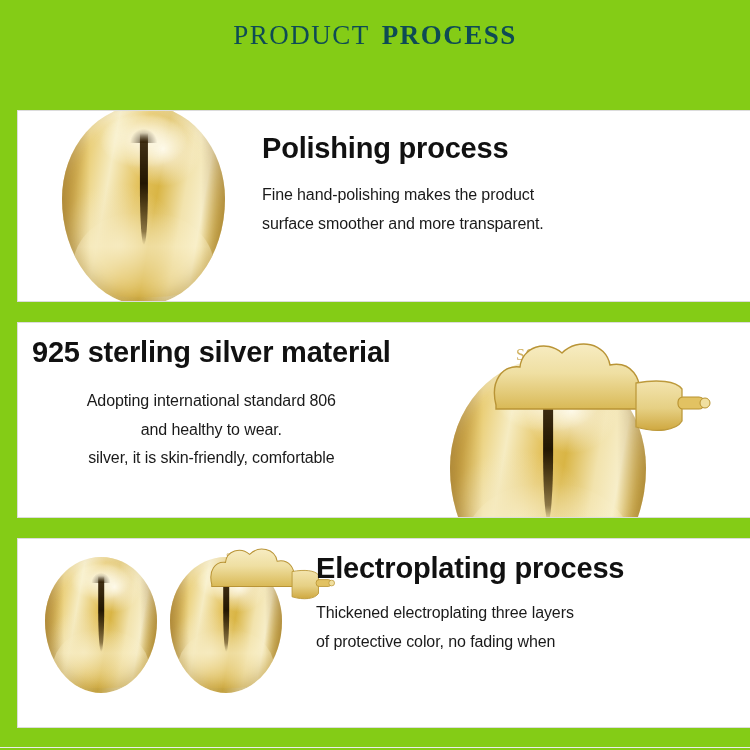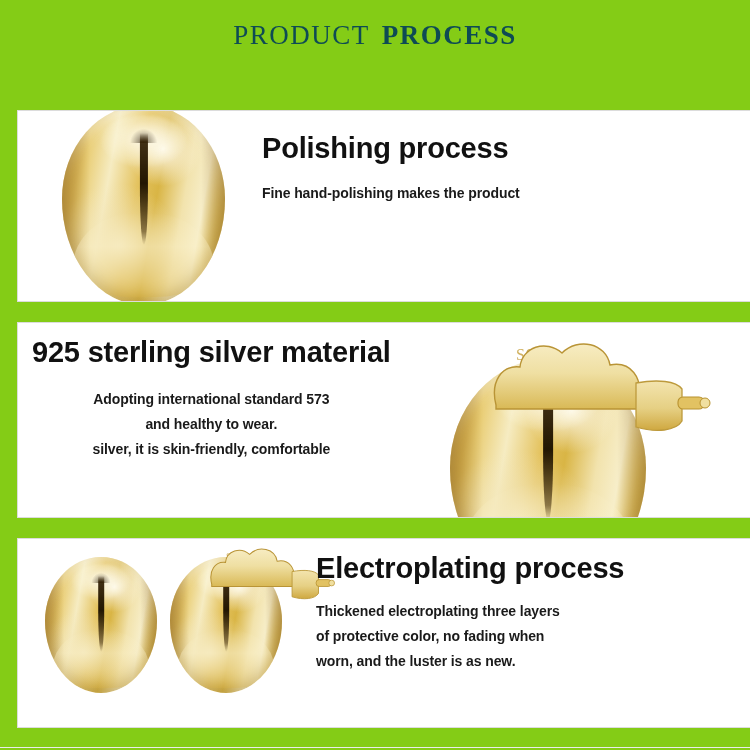--- a/index.html
+++ b/index.html
@@ -54,22 +54,22 @@
   }
   .card-heading {
     font-size: 29px;
     font-weight: 700;
     color: #111111;
     letter-spacing: -0.2px;
     white-space: nowrap;
     line-height: 1.05;
   }
   .card-body {
-    font-size: 14px;
-    font-weight: 700;
+    font-size: 16px;
+    font-weight: 400;
     color: #1a1a1a;
     line-height: 1.78;
     letter-spacing: -0.1px;
   }
   .card-body div { white-space: nowrap; }
 
   
   #card-1 .card-text { left: 244px; top: 22px; }
   #card-1 .card-heading { margin-bottom: 18px; }
 
@@ -226,30 +226,31 @@
         <div class="crescent"></div>
         <div class="seam-flare"></div>
         <div class="seam"></div>
       </div>
     </div>
 
     <div class="card-text">
       <div class="card-heading">Polishing process</div>
       <div class="card-body">
         <div>Fine hand-polishing makes the product</div>
+        <div>surface smoother and more transparent.</div>
       </div>
     </div>
   </div>
 
   <div class="card" id="card-2">
 
     <div class="card-text">
       <div class="card-heading">925 sterling silver material</div>
       <div class="card-body">
-        <div>Adopting international standard 573</div>
+        <div>Adopting international standard 806</div>
         <div>and healthy to wear.</div>
         <div>silver, it is skin-friendly, comfortable</div>
       </div>
     </div>
 
     <div class="art">
       <div class="butterfly">
         <svg class="wing-svg" width="230" height="108" viewBox="0 0 230 108">
           <defs>
             <linearGradient id="g2a" x1="0" y1="0" x2="0" y2="1">
@@ -329,19 +330,18 @@
         <div class="seam-flare"></div>
         <div class="seam"></div>
       </div>
     </div>
 
     <div class="card-text">
       <div class="card-heading">Electroplating process</div>
       <div class="card-body">
         <div>Thickened electroplating three layers</div>
         <div>of protective color, no fading when</div>
-        <div>worn, and the luster is as new.</div>
       </div>
     </div>
   </div>
 
   <div class="bottom-rule"></div>
 </div>
 
 </body></html>

